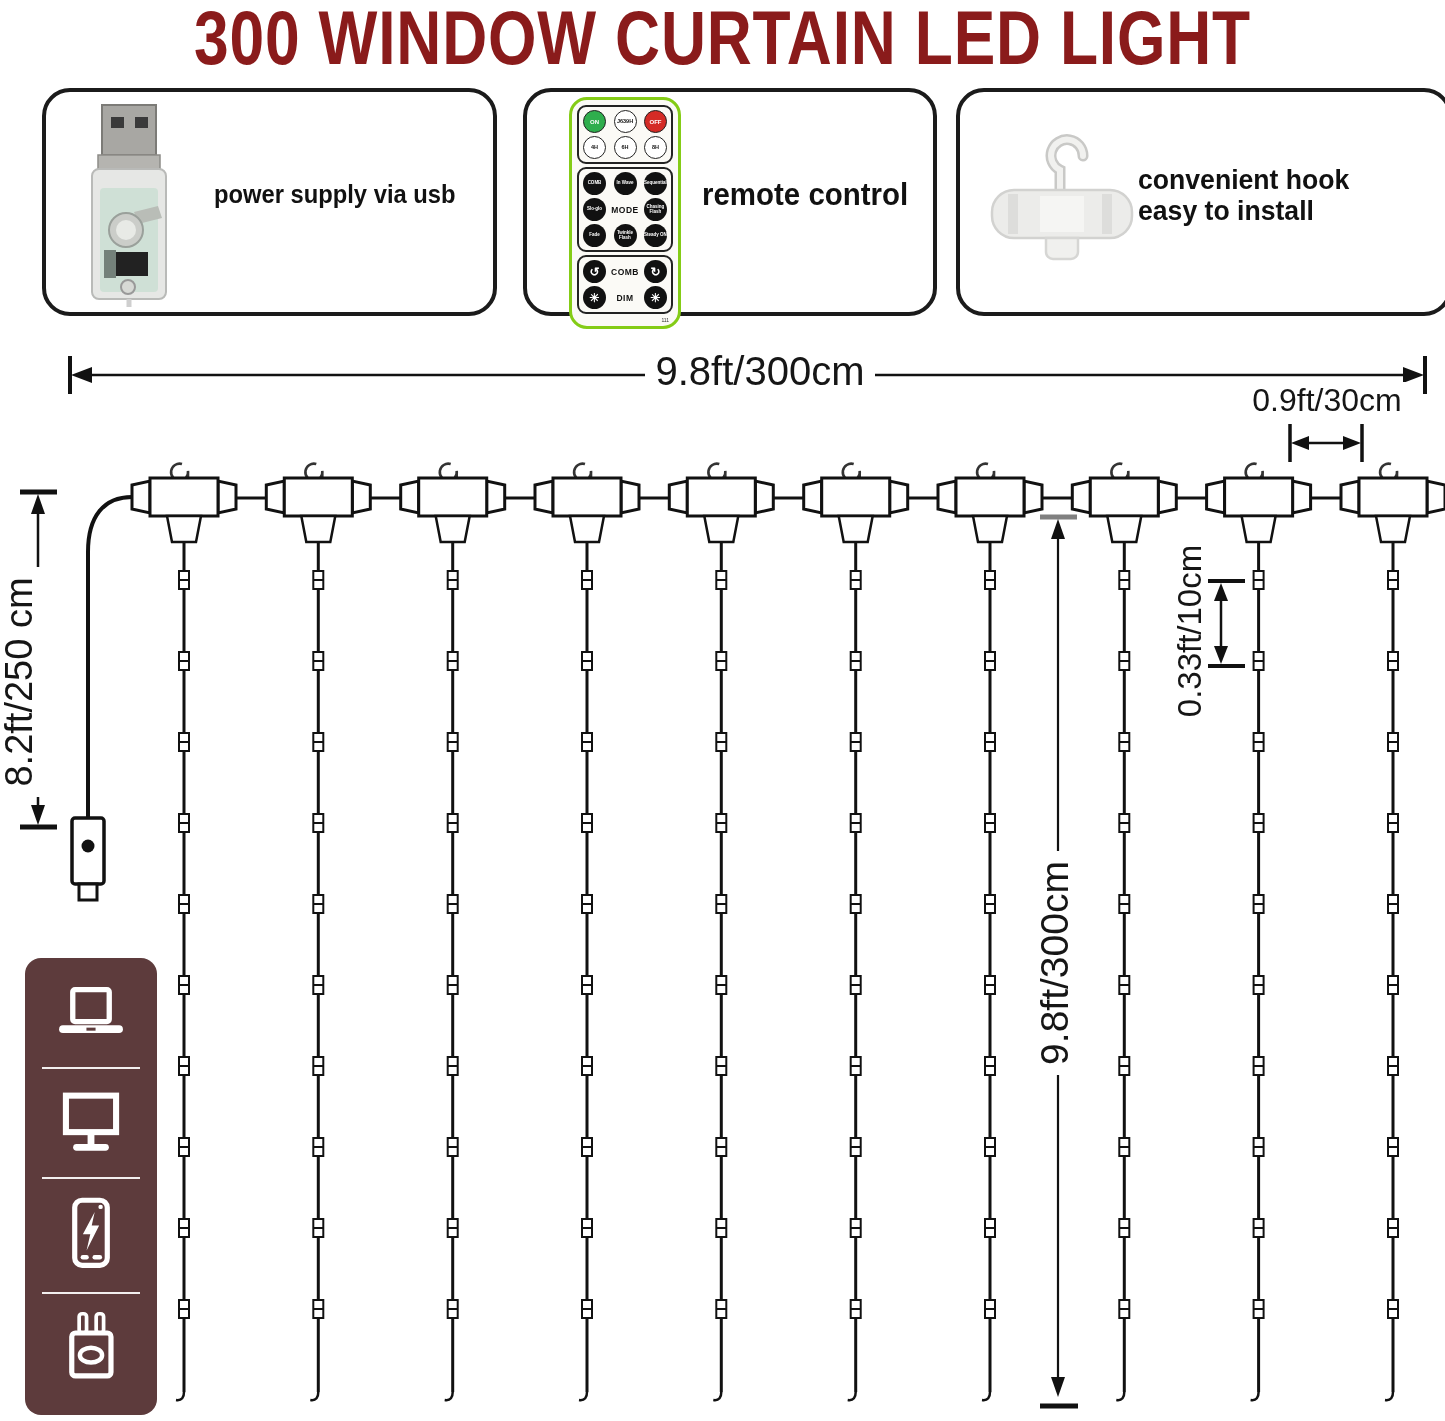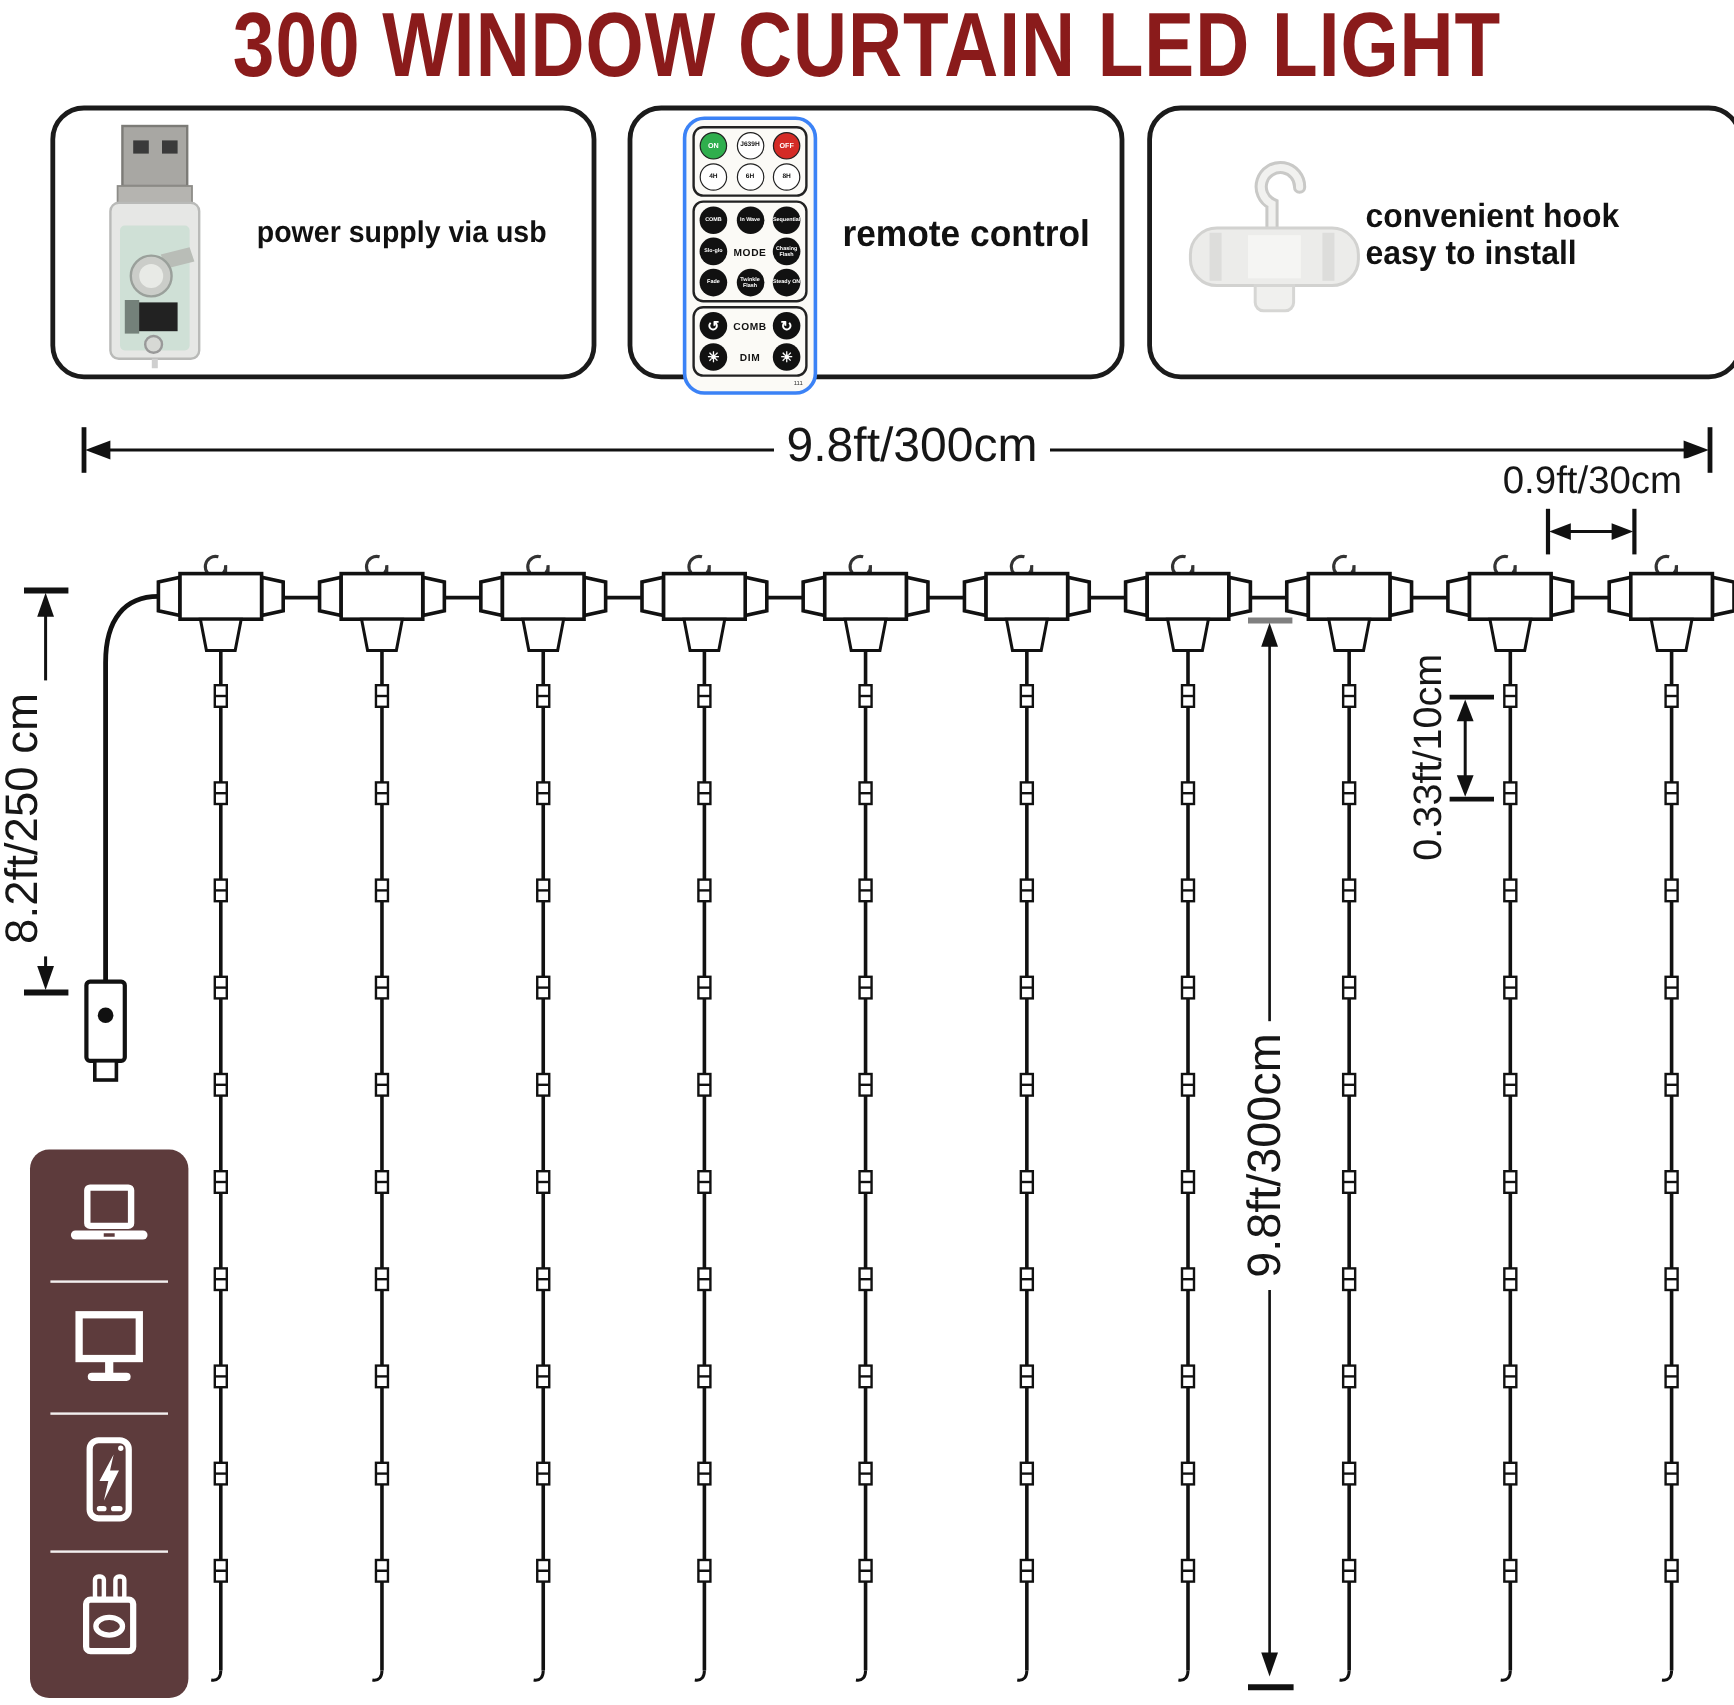--- a/index.html
+++ b/index.html
@@ -16,21 +16,21 @@
           border-radius:28px; background:#fff; }
   #fbox-usb    { left:42px;  width:455px; }
   #fbox-remote { left:523px; width:414px; }
   #fbox-hook   { left:956px; width:496px; }
   .flabel { position:absolute; font-weight:bold; color:#111; transform:scaleX(0.95); transform-origin:left center; }
   #fbox-usb .flabel    { left:168px; top:88px; font-size:25px; }
   #fbox-remote .flabel { left:175px; top:85px; font-size:31px; }
   #fbox-hook .flabel   { left:178px; top:72px; font-size:28px; line-height:1.12; }
 
   
-  .remote { position:absolute; left:42px; top:5px; width:112px; border:3px solid #3b82f6;
+  .remote { position:absolute; left:42px; top:5px; width:112px; border:3px solid #84cc16;
             border-radius:18px; background:#fbfaf6; padding:5px 5px 2px 5px; }
   .r-group { border:2px solid #222; border-radius:9px; padding:3px 4px; margin-bottom:3px;
              display:flex; flex-direction:column; gap:3px; }
   .r-row { display:flex; justify-content:space-between; align-items:center; }
   .r-btn { width:23px; height:23px; border-radius:50%; display:flex; align-items:center;
            justify-content:center; text-align:center; line-height:1; font-weight:bold; }
   .r-on  { background:#2fae4d; border:1.5px solid #222; color:#fff; font-size:6px; }
   .r-off { background:#d42b26; border:1.5px solid #222; color:#fff; font-size:6px; }
   .r-wht { background:#fff; border:1.5px solid #222; color:#111; font-size:5.5px; }
   .r-blk { background:#111; color:#fff; font-size:4.5px; }

